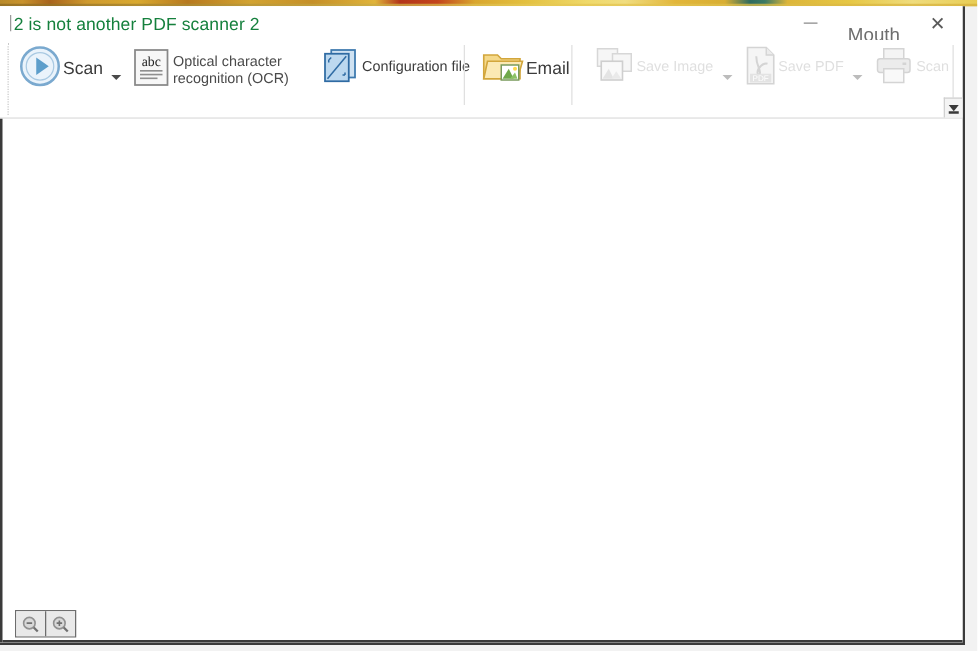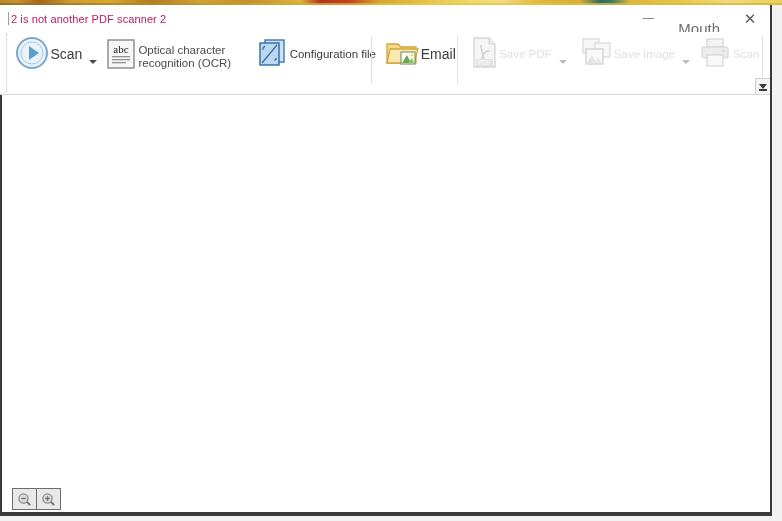--- a/index.html
+++ b/index.html
@@ -59,22 +59,22 @@
     align-items: center;
   }
   .title-caret {
     width: 1px;
     height: 13px;
     background: #9a9a9a;
     margin-left: 8px;
     margin-right: 2px;
   }
   .title-text {
-    font-size: 11px;
-    color: #be185d;
+    font-size: 14px;
+    color: #15803d;
     letter-spacing: .1px;
     white-space: nowrap;
   }
   .win-controls {
     position: absolute;
     right: 0; top: 0;
     height: 27px;
     display: flex;
     align-items: center;
   }
@@ -331,53 +331,53 @@
             <rect x="18" y="16" width="14" height="12" fill="#ffffff" stroke="#7a9a5c" stroke-width="1.2"></rect>
             <path d="M19 27 L24 19 L28 27 Z" fill="#6fa84a"></path>
             <path d="M25 27 L29 22 L31 27 Z" fill="#8cc265"></path>
             <circle cx="29" cy="19" r="1.6" fill="#ffd94a"></circle>
           </svg>
         </div>
         <div class="tb-label big">Email</div>
       </div>
 
       <div class="tb-sep"></div>
+
+      <div class="tb-row">
+        <div class="tb-item disabled">
+          <div class="tb-icon">
+            <svg width="40" height="34" viewBox="0 0 40 34">
+              <rect x="9" y="3" width="16" height="14" fill="#ebebeb" stroke="#a2a2a2" stroke-width="1.2"></rect>
+              <rect x="21" y="7" width="15" height="14" fill="#ebebeb" stroke="#a2a2a2" stroke-width="1.2"></rect>
+              <rect x="12" y="13" width="17" height="15" fill="#f2f2f2" stroke="#8f8f8f" stroke-width="1.3"></rect>
+              <path d="M13 27 L18 19 L22 27 Z" fill="#c0c0c0"></path>
+              <path d="M20 27 L24 21 L28 27 Z" fill="#cecece"></path>
+            </svg>
+          </div>
+          <div class="tb-label">Save Image</div>
+        </div>
+        <div class="tb-arrow dim"></div>
+      </div>
 
       <div class="tb-row">
         <div class="tb-item disabled">
           <div class="tb-icon">
             <svg width="30" height="34" viewBox="0 0 30 34">
               <path d="M5 2 L20 2 L26 8 L26 31 L5 31 Z" fill="#e8e8e8" stroke="#9a9a9a" stroke-width="1.3"></path>
               <path d="M20 2 L20 8 L26 8" fill="#d2d2d2" stroke="#9a9a9a" stroke-width="1.1"></path>
               <path d="M12 9 C12 16 15 19 15 22 C15 24 13 24 13 22 C13 18 18 14 21 15" fill="none" stroke="#9a9a9a" stroke-width="1.6"></path>
               <rect x="7" y="23" width="17" height="7" fill="#bdbdbd"></rect>
               <text x="15.5" y="29" font-family="Liberation Sans, sans-serif" font-size="6.5" fill="#ffffff" text-anchor="middle">PDF</text>
             </svg>
           </div>
           <div class="tb-label">Save PDF</div>
         </div>
         <div class="tb-arrow dim"></div>
       </div>
 
-      <div class="tb-row">
-        <div class="tb-item disabled">
-          <div class="tb-icon">
-            <svg width="40" height="34" viewBox="0 0 40 34">
-              <rect x="9" y="3" width="16" height="14" fill="#ebebeb" stroke="#a2a2a2" stroke-width="1.2"></rect>
-              <rect x="21" y="7" width="15" height="14" fill="#ebebeb" stroke="#a2a2a2" stroke-width="1.2"></rect>
-              <rect x="12" y="13" width="17" height="15" fill="#f2f2f2" stroke="#8f8f8f" stroke-width="1.3"></rect>
-              <path d="M13 27 L18 19 L22 27 Z" fill="#c0c0c0"></path>
-              <path d="M20 27 L24 21 L28 27 Z" fill="#cecece"></path>
-            </svg>
-          </div>
-          <div class="tb-label">Save Image</div>
-        </div>
-        <div class="tb-arrow dim"></div>
-      </div>
-
 
       <div class="tb-item disabled">
         <div class="tb-icon">
           <svg width="36" height="34" viewBox="0 0 36 34">
             <rect x="10" y="3" width="16" height="8" fill="#e6e6e6" stroke="#9a9a9a" stroke-width="1.2"></rect>
             <rect x="5" y="11" width="26" height="11" rx="2" fill="#d4d4d4" stroke="#9a9a9a" stroke-width="1.2"></rect>
             <rect x="10" y="19" width="16" height="11" fill="#f2f2f2" stroke="#9a9a9a" stroke-width="1.2"></rect>
             <rect x="25" y="14" width="3" height="2" fill="#9a9a9a"></rect>
           </svg>
         </div>

